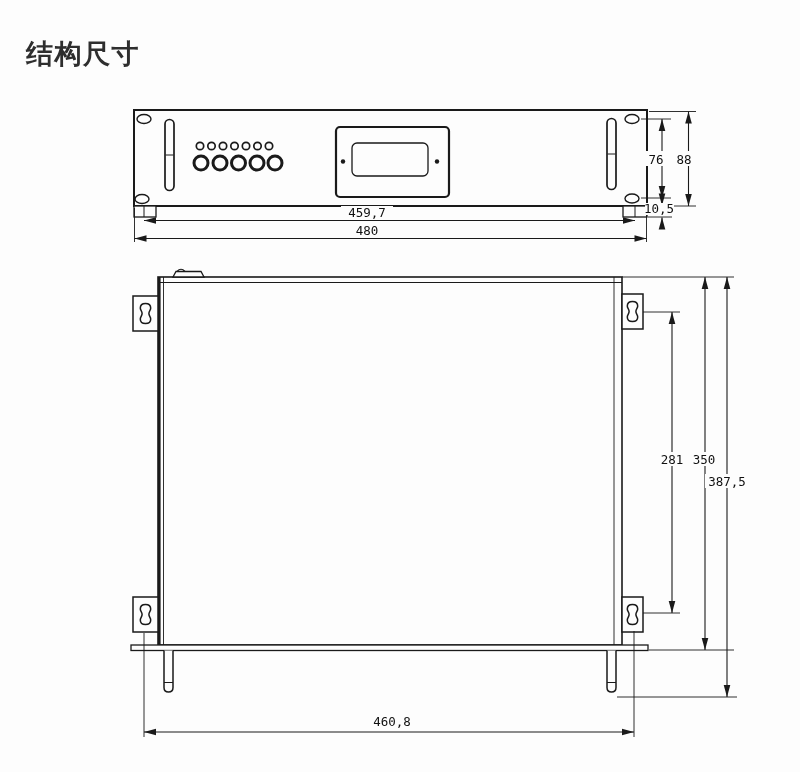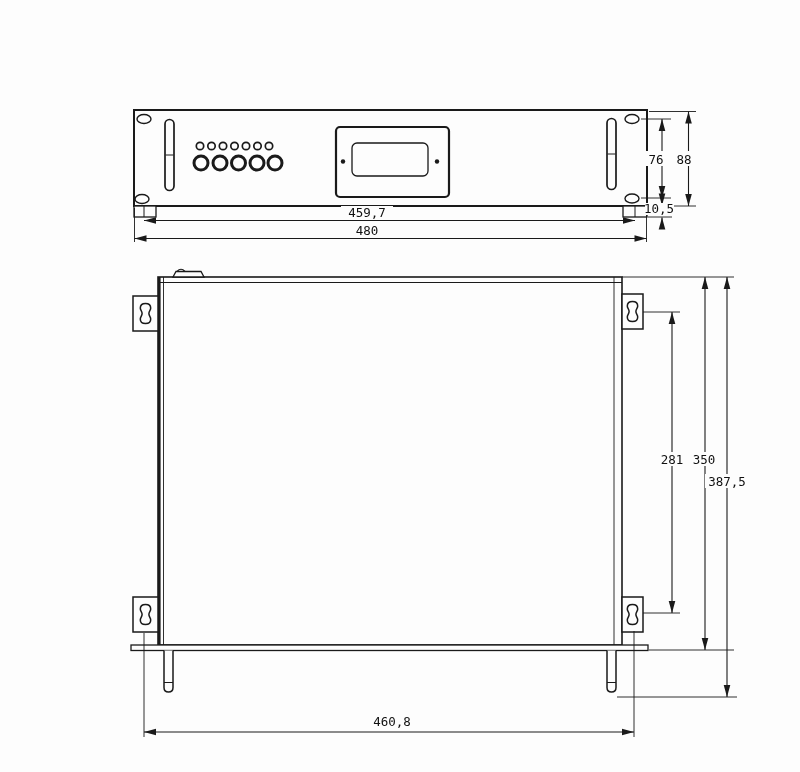--- a/index.html
+++ b/index.html
@@ -24,20 +24,21 @@
     font-family:"DejaVu Sans Mono", monospace;
     font-size:12.5px;fill:#111;text-anchor:middle;
   }
   .lblbg{fill:#fdfdfd;stroke:none;}
 </style>
 </head>
 <body>
 
 <div class="page">
 
+  <div class="page-title">结构尺寸</div>
 
   <svg width="800" height="772" viewBox="0 0 800 772">
 
     <defs>
       <marker id="mE" orient="auto" markerUnits="userSpaceOnUse" markerWidth="14" markerHeight="10" refX="12.5" refY="5">
         <path d="M12.5,5 L0.5,1.7 L0.5,8.3 Z" fill="#1a1a1a"></path>
       </marker>
       <marker id="mS" orient="auto-start-reverse" markerUnits="userSpaceOnUse" markerWidth="14" markerHeight="10" refX="12.5" refY="5">
         <path d="M12.5,5 L0.5,1.7 L0.5,8.3 Z" fill="#1a1a1a"></path>
       </marker>

